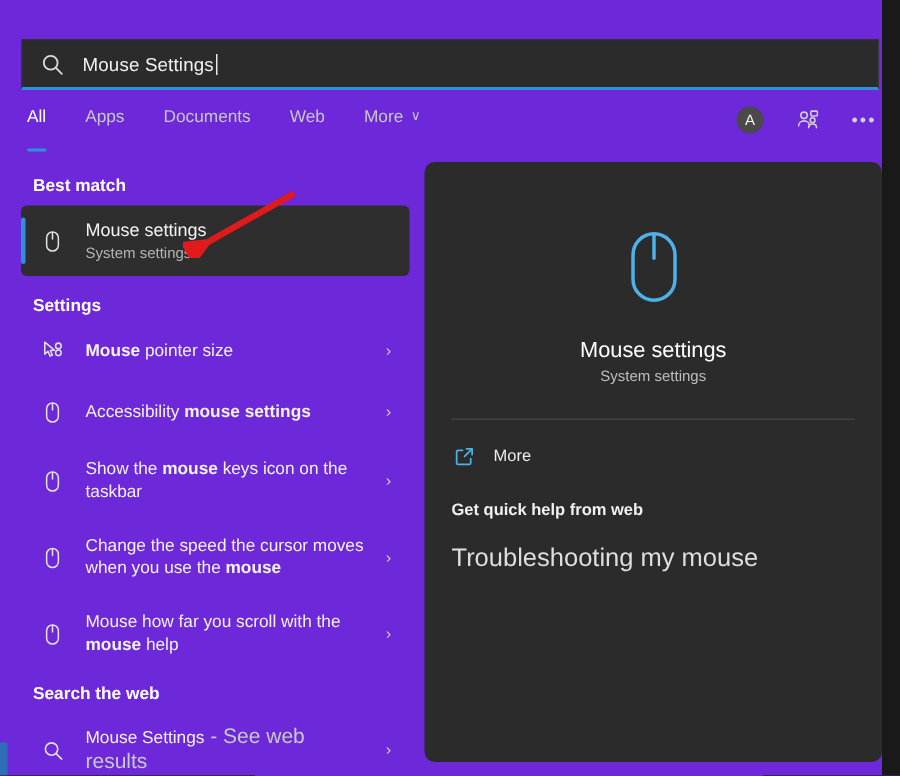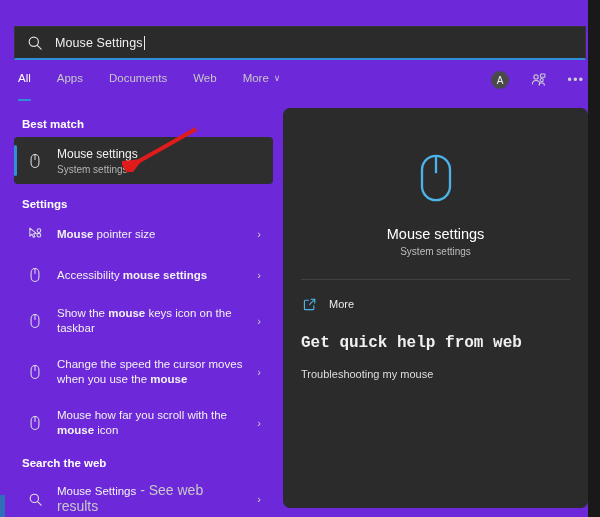--- a/index.html
+++ b/index.html
@@ -162,25 +162,25 @@
   }
   .action .aicon {
     width:16px; height:16px; flex:none; margin-right:12px;
     color:#4cb2e8;
     display:flex; align-items:center; justify-content:center;
   }
   .action .aicon svg { display:block; }
   .action .alabel { font-size:11px; color:#ececec; }
   .link-head {
     margin:22px 18px 0;
-    font-size:16px; font-weight:bold; color:#f0f0f0;font-family:Liberation Mono, monospace;
+    font-size:11px; font-weight:bold; color:#f0f0f0;
   }
   .link-item {
     margin:16px 18px 0;
-    font-size:11px; color:#dedede;
+    font-size:17px; color:#dedede;
   }
 
   
   .right-edge {
     position:absolute; right:0; top:0;
     width:12px; height:517px; background:#191919;
   }
   .bottom-sliver {
     position:absolute; left:0; bottom:0;
     width:5px; height:22px; background:#2f6fb8;
@@ -311,21 +311,21 @@
       <span class="rchev">›</span>
     </div>
 
     <div class="row">
       <span class="ricon">
         <svg viewBox="0 0 18 18" width="16" height="16" fill="none" stroke="currentColor" stroke-width="1.15">
           <rect x="4.6" y="1.8" width="8.8" height="14.4" rx="4.4"></rect>
           <line x1="9" y1="2.2" x2="9" y2="7.2" stroke-linecap="round"></line>
         </svg>
       </span>
-      <span class="rtext rtitle"><span>Mouse how far you scroll with the </span><b>mouse</b><span> icon</span></span>
+      <span class="rtext rtitle"><span>Mouse how far you scroll with the </span><b>mouse</b><span> help</span></span>
       <span class="rchev">›</span>
     </div>
 
     <div class="section-head sec-web">Search the web</div>
 
     <div class="row">
       <span class="ricon">
         <svg viewBox="0 0 16 16" width="15" height="15" fill="none" stroke="currentColor" stroke-width="1.15">
           <circle cx="6.8" cy="6.8" r="4.4"></circle>
           <line x1="10.2" y1="10.2" x2="14" y2="14" stroke-linecap="round"></line>

